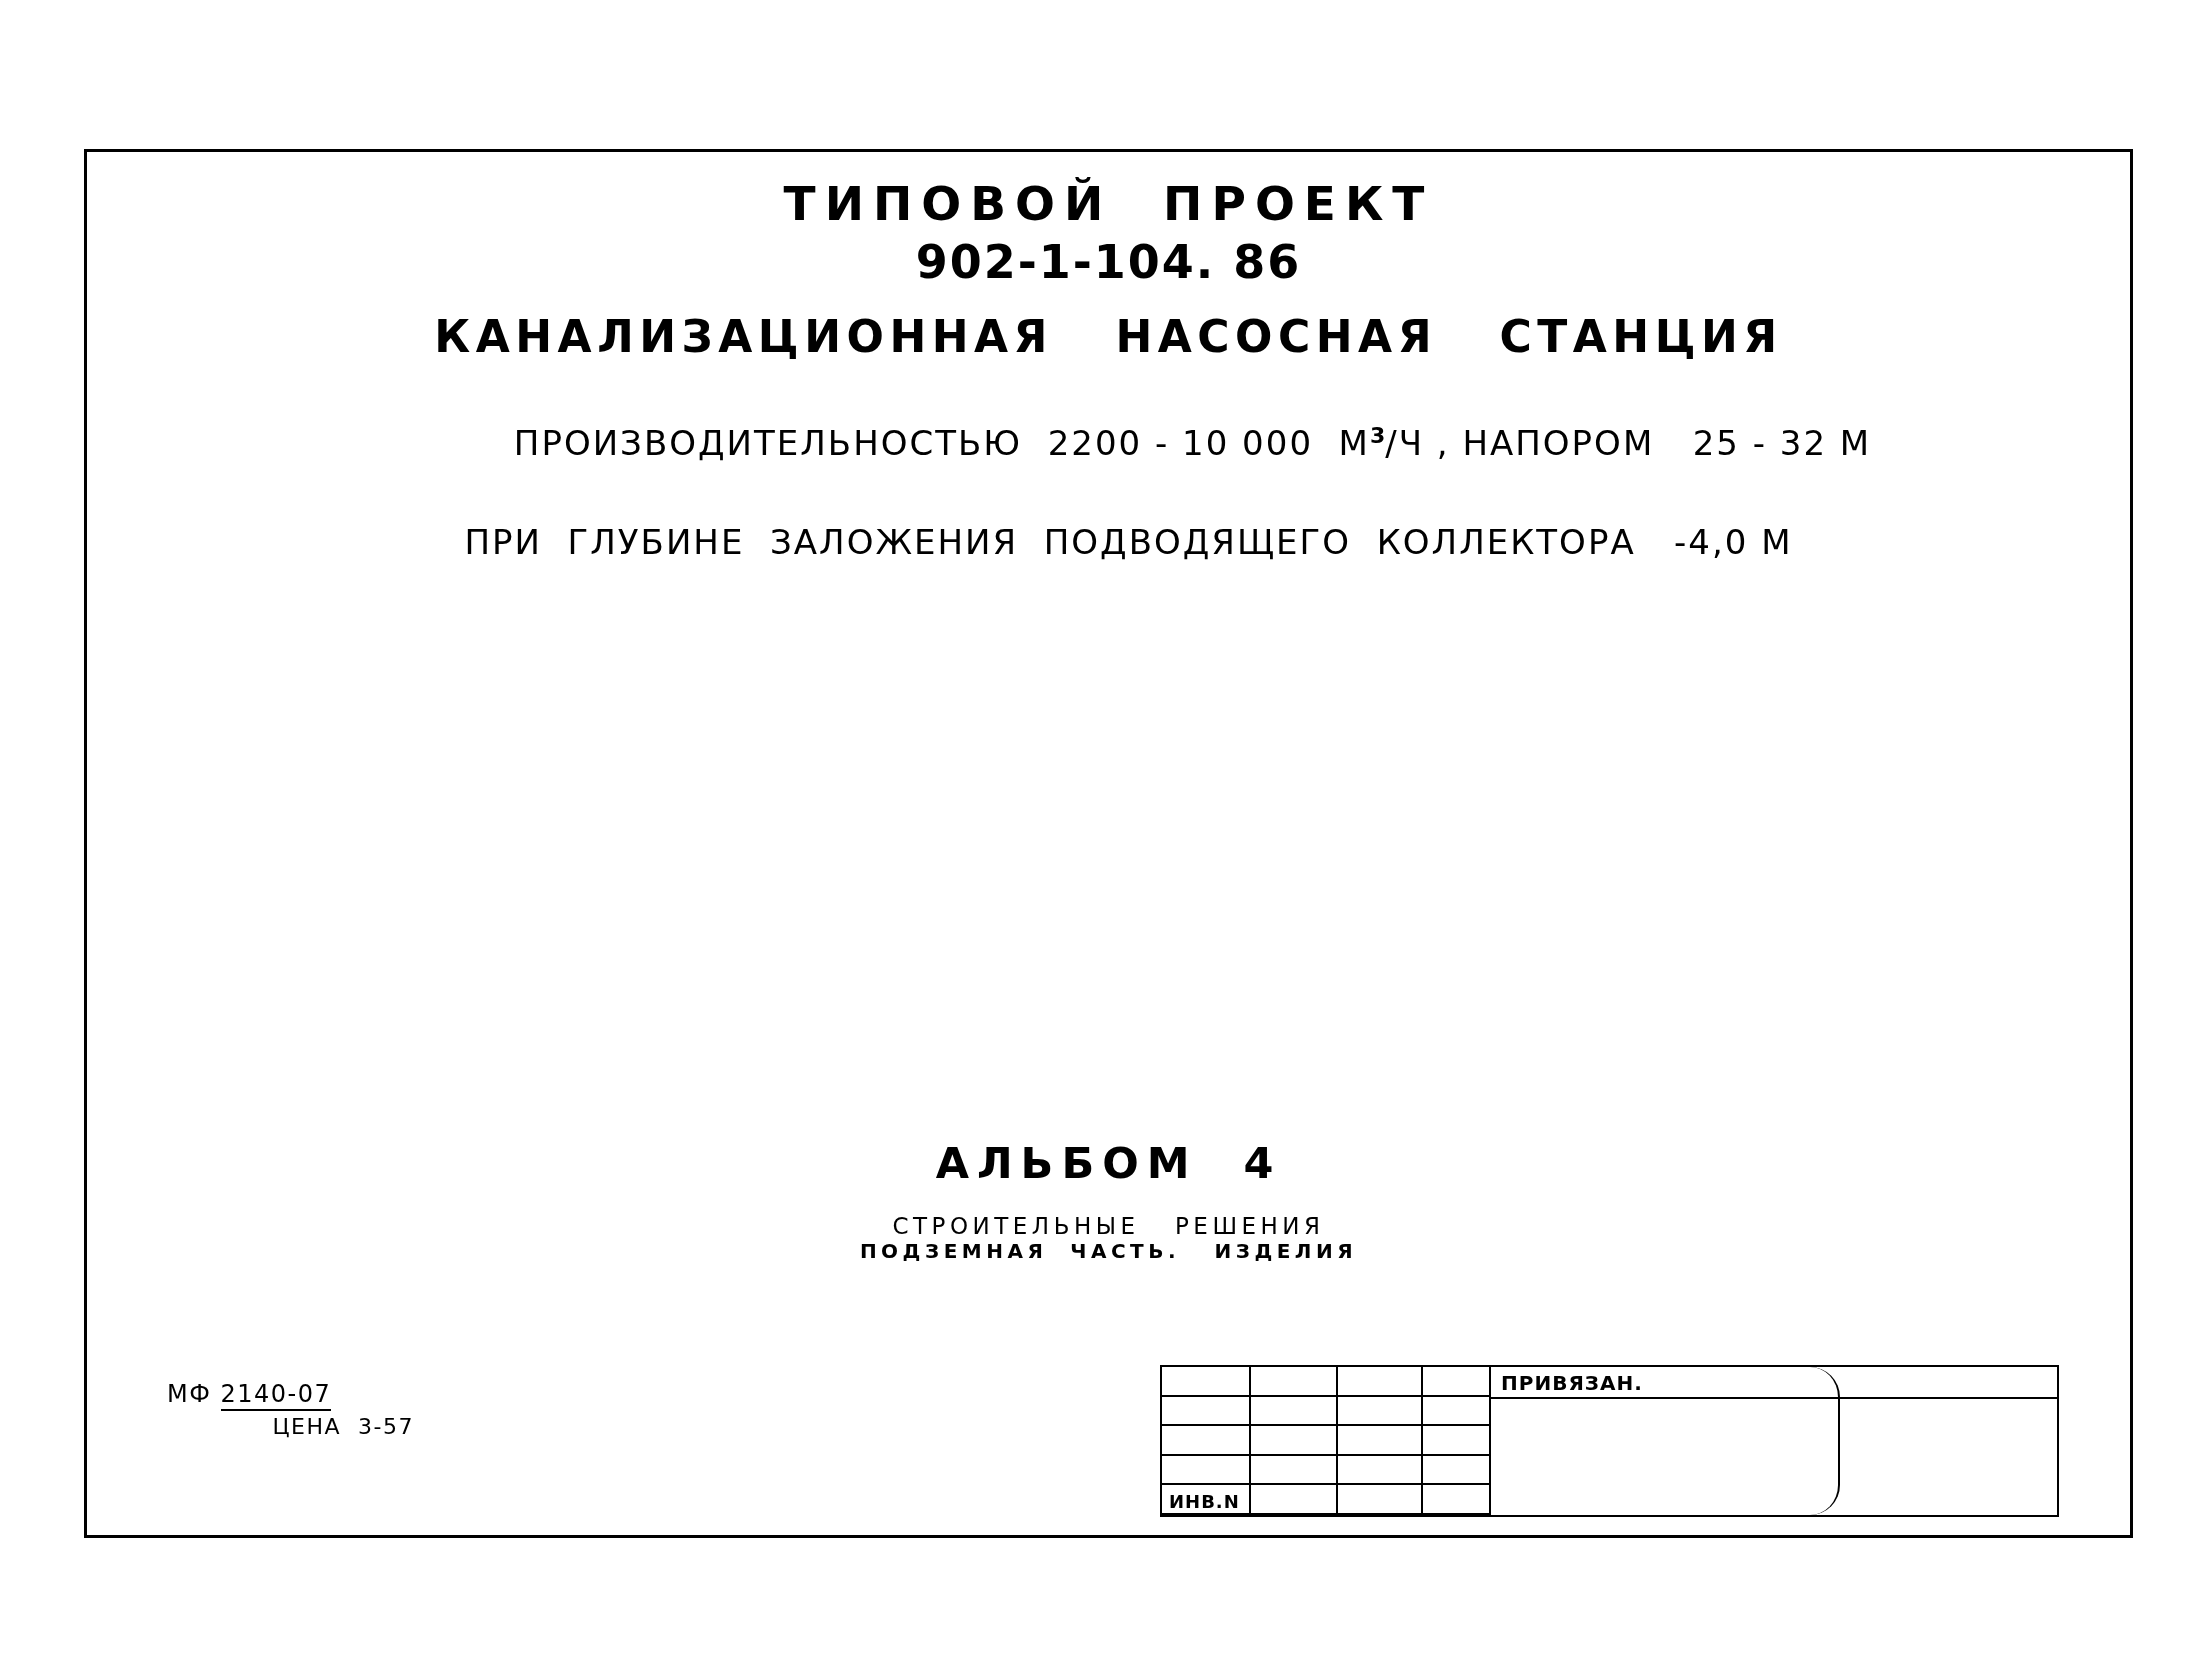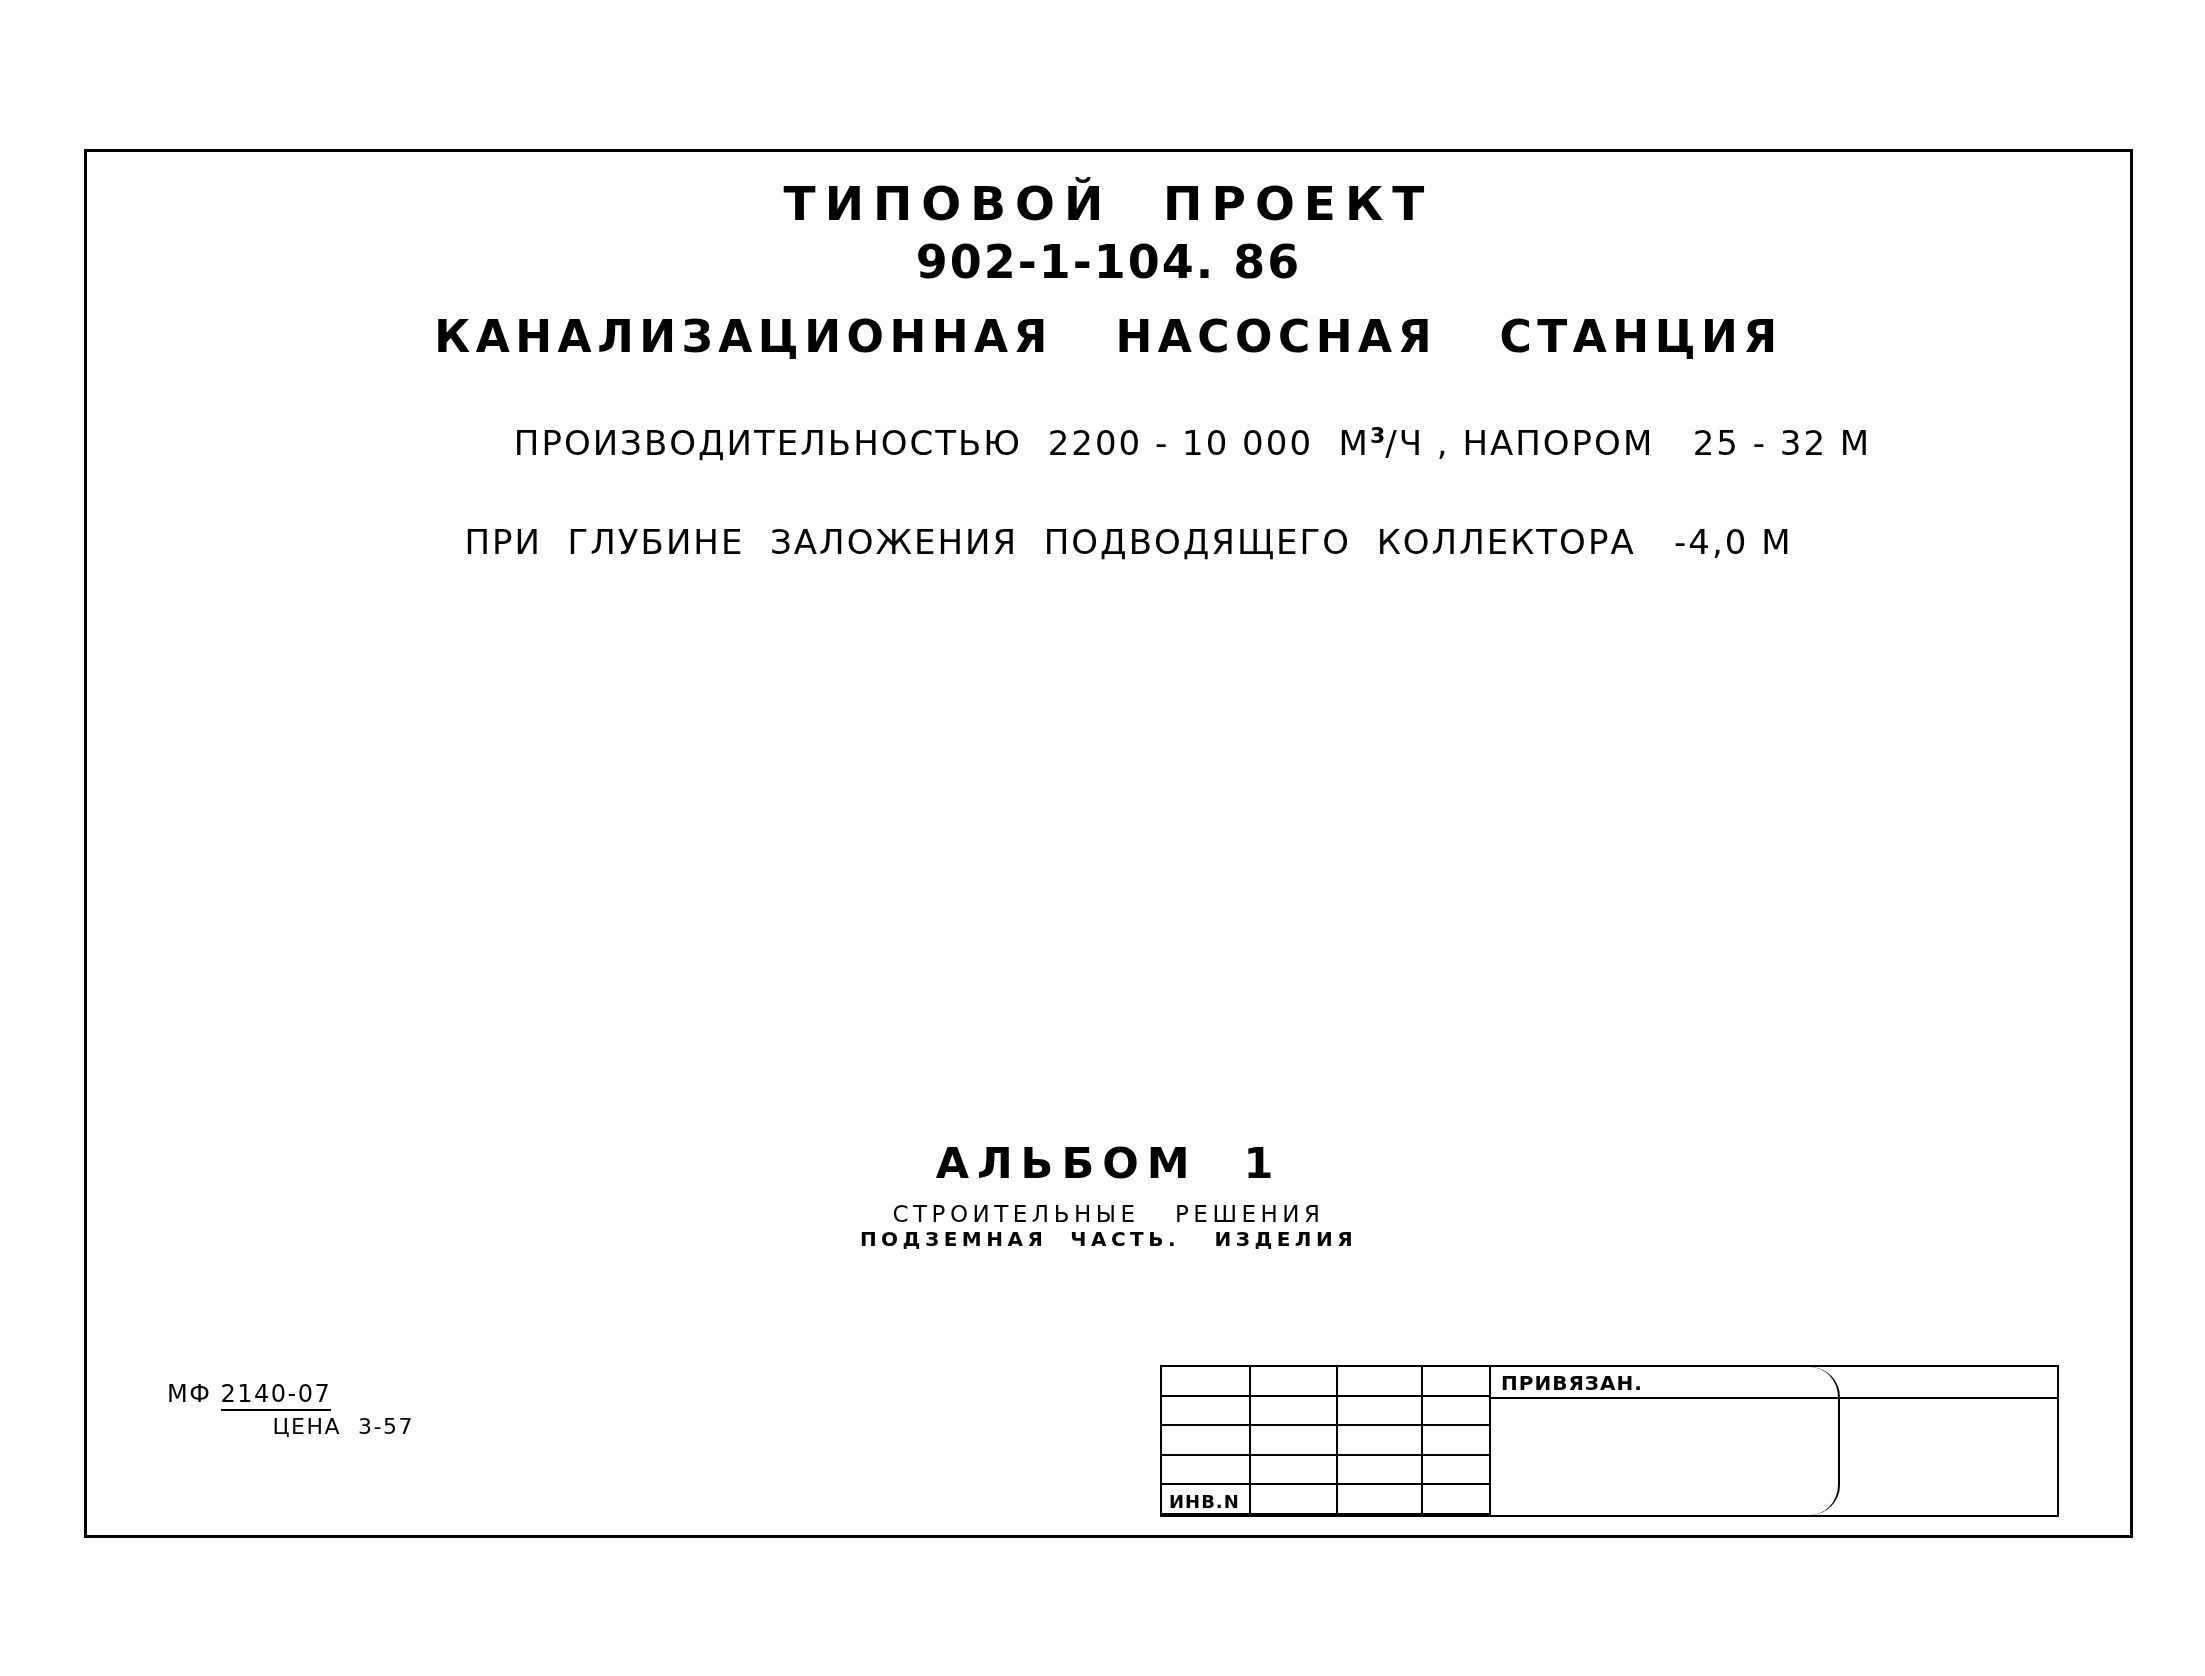--- a/index.html
+++ b/index.html
@@ -115,21 +115,21 @@
     font-weight: bold;
     font-size: 43px;
     letter-spacing: 8px;
     white-space: pre;
   }
 
   .t-sub1 {
     font-family: "DejaVu Sans", sans-serif;
     font-size: 23px;
     letter-spacing: 4.5px;
-    margin-top: 13px;
+    margin-top: 25px;
     white-space: pre;
   }
 
   .t-sub2 {
     font-family: "DejaVu Sans", sans-serif;
     font-size: 20px;
     letter-spacing: 4.5px;
     white-space: pre;
     font-weight: bold;
   }
@@ -272,21 +272,21 @@
         <div class="t-main">КАНАЛИЗАЦИОННАЯ   НАСОСНАЯ   СТАНЦИЯ</div>
 
         <div class="t-line">
           <span>ПРОИЗВОДИТЕЛЬНОСТЬЮ  2200 - 10 000  М</span><span class="sup">3</span><span>/Ч , НАПОРОМ   25 - 32 М</span>
         </div>
 
         <div class="t-line second">ПРИ  ГЛУБИНЕ  ЗАЛОЖЕНИЯ  ПОДВОДЯЩЕГО  КОЛЛЕКТОРА   -4,0 М</div>
       </div>
 
       <div class="album-group">
-        <div class="t-album">АЛЬБОМ  1</div>
+        <div class="t-album">АЛЬБОМ  4</div>
         <div class="t-sub1">СТРОИТЕЛЬНЫЕ   РЕШЕНИЯ</div>
         <div class="t-sub2">ПОДЗЕМНАЯ  ЧАСТЬ.   ИЗДЕЛИЯ</div>
       </div>
 
       <div class="stamp-left">
         <div class="mf"><span>МФ </span><span class="ul">2140-07</span></div>
         <div class="price">ЦЕНА  3-57</div>
       </div>
 
       <div class="stamp-table">

